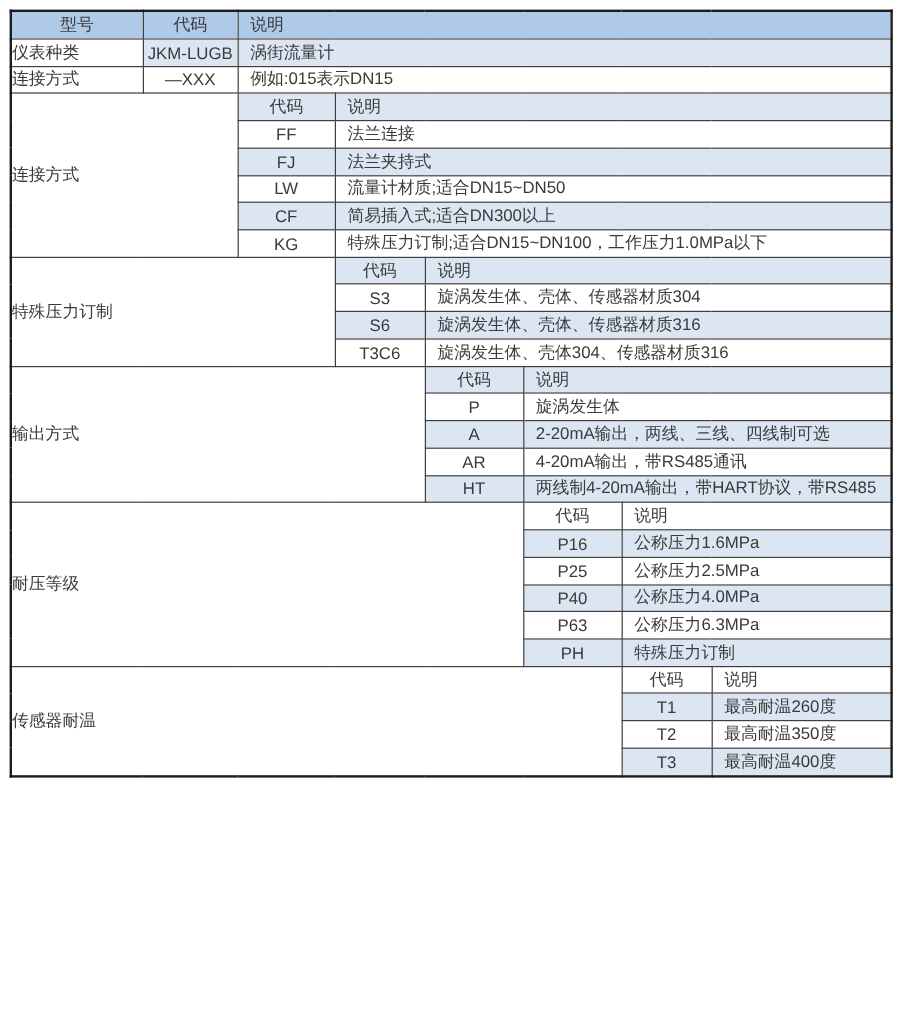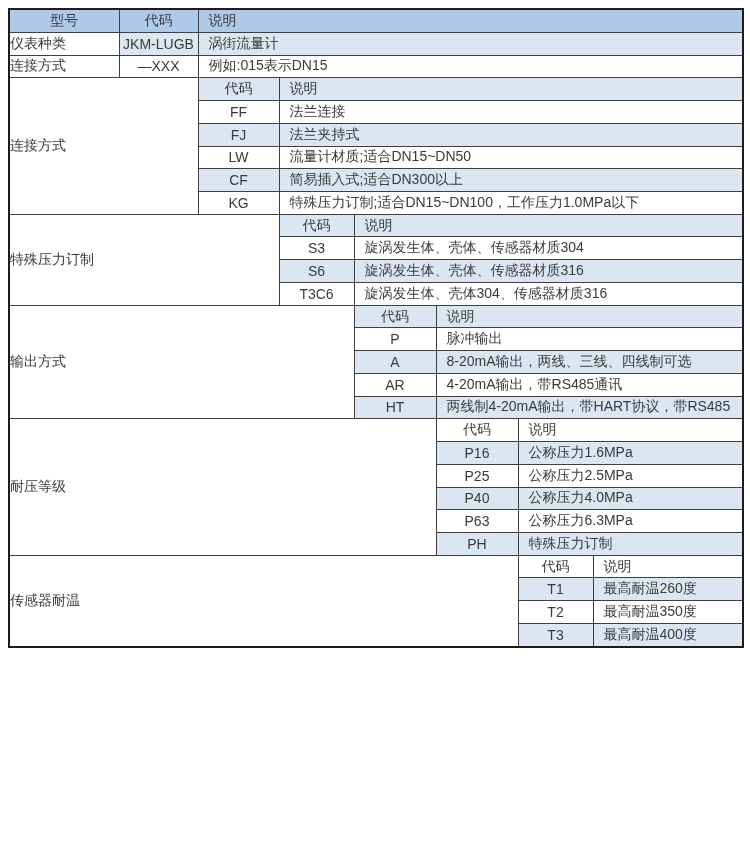--- a/index.html
+++ b/index.html
@@ -117,25 +117,25 @@
     <td class="cell d" colspan="4">旋涡发生体、壳体304、传感器材质316</td>
   </tr>
 
   <tr class="stripe">
     <td class="label c" colspan="4" rowspan="5">输出方式</td>
     <td class="cell c">代码</td>
     <td class="cell d" colspan="3">说明</td>
   </tr>
   <tr class="plain">
     <td class="cell c">P</td>
-    <td class="cell d" colspan="3">脉冲输出</td>
+    <td class="cell d" colspan="3">旋涡发生体</td>
   </tr>
   <tr class="stripe">
     <td class="cell c">A</td>
-    <td class="cell d" colspan="3">8-20mA输出，两线、三线、四线制可选</td>
+    <td class="cell d" colspan="3">2-20mA输出，两线、三线、四线制可选</td>
   </tr>
   <tr class="plain">
     <td class="cell c">AR</td>
     <td class="cell d" colspan="3">4-20mA输出，带RS485通讯</td>
   </tr>
   <tr class="stripe">
     <td class="cell c">HT</td>
     <td class="cell d" colspan="3">两线制4-20mA输出，带HART协议，带RS485</td>
   </tr>
 

